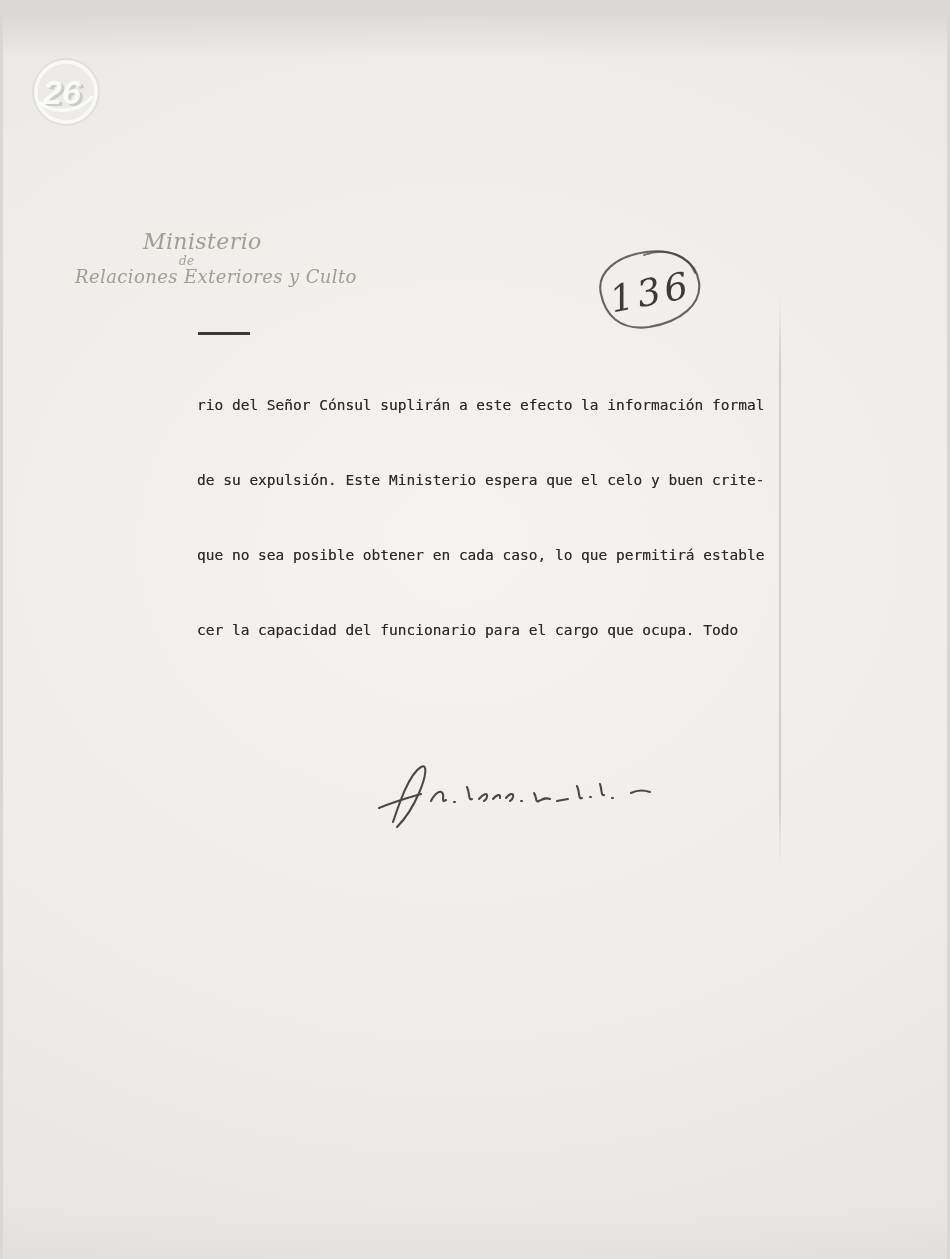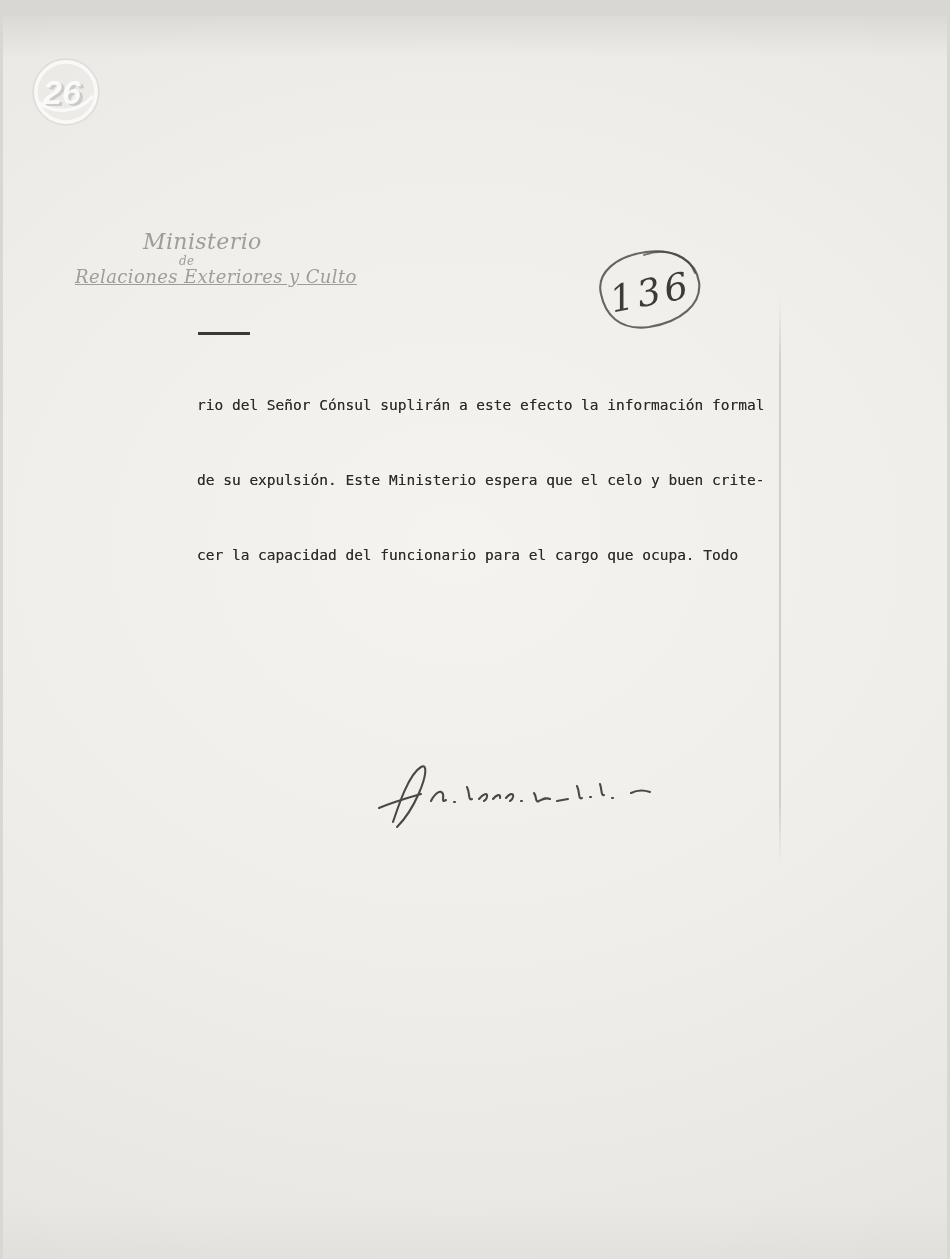--- a/index.html
+++ b/index.html
@@ -23,21 +23,21 @@
   .letterhead-line{
     position:absolute;
     font-family:"DejaVu Serif", serif;
     font-style:italic;
     color:#a09d98;
     letter-spacing:.4px;
     white-space:nowrap;
   }
   .lh1{left:140px;top:213px;font-size:22px;}
   .lh2{left:176px;top:238px;font-size:12px;}
-  .lh3{left:72px;top:250px;font-size:18px;text-decoration:underline;}
+  .lh3{left:72px;top:250px;font-size:18px;}
   
   .stamp{position:absolute;left:585px;top:226px;width:118px;height:92px;}
   
   .divider{
     position:absolute;left:195px;top:316px;width:52px;height:3px;
     background:#3a3936;border-radius:1px;
     box-shadow:0 0 .6px #3a3936;
   }
   
   .letter-body{
@@ -82,20 +82,21 @@
     <path d="M 13 52 C 8 31 28 14 58 10 C 88 6 108 20 111 40 C 114 62 93 80 61 85 C 31 89 17 72 13 52" fill="none" stroke="rgba(68,66,62,.8)" stroke-width="2.1" stroke-linecap="round"></path>
     <path d="M 56 13 C 78 5 101 13 107 31" fill="none" stroke="rgba(68,66,62,.7)" stroke-width="1.9" stroke-linecap="round"></path>
     <text x="21" y="64" transform="rotate(-11 57 48)" font-family="DejaVu Serif, serif" font-style="italic" font-size="37" letter-spacing="4" fill="#3d3b38">136</text>
   </svg>
 
   <div class="divider"></div>
 
   <div class="letter-body">
     <div class="letter-line">rio del Señor Cónsul suplirán a este efecto la información formal</div>
     <div class="letter-line">de su expulsión. Este Ministerio espera que el celo y buen crite-</div>
+    <div class="letter-line">que no sea posible obtener en cada caso, lo que permitirá estable</div>
     <div class="letter-line">cer la capacidad del funcionario para el cargo que ocupa. Todo</div>
     
     
     
     
     
     
     
     
     

